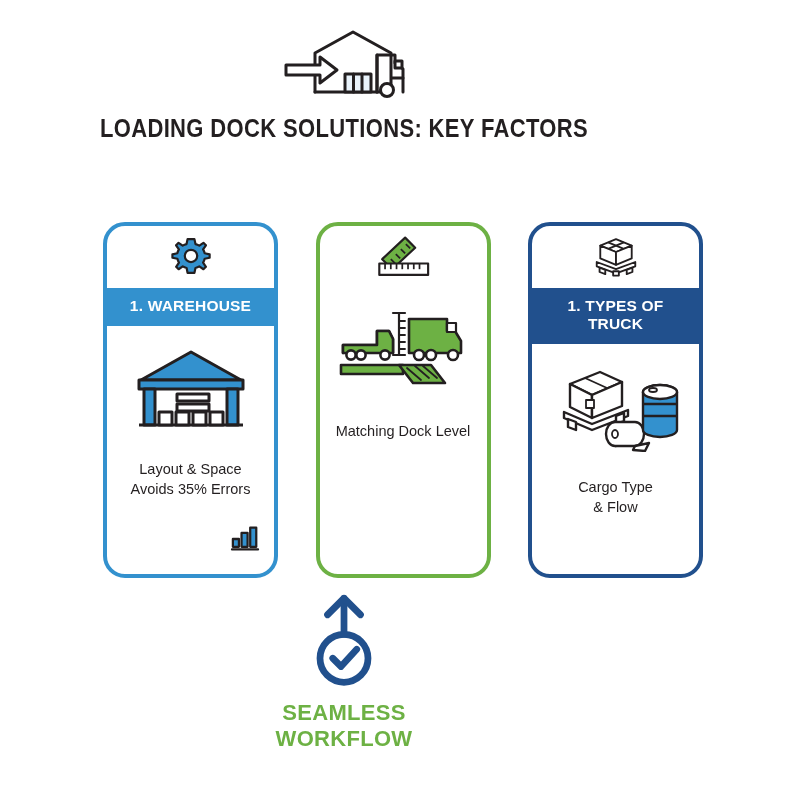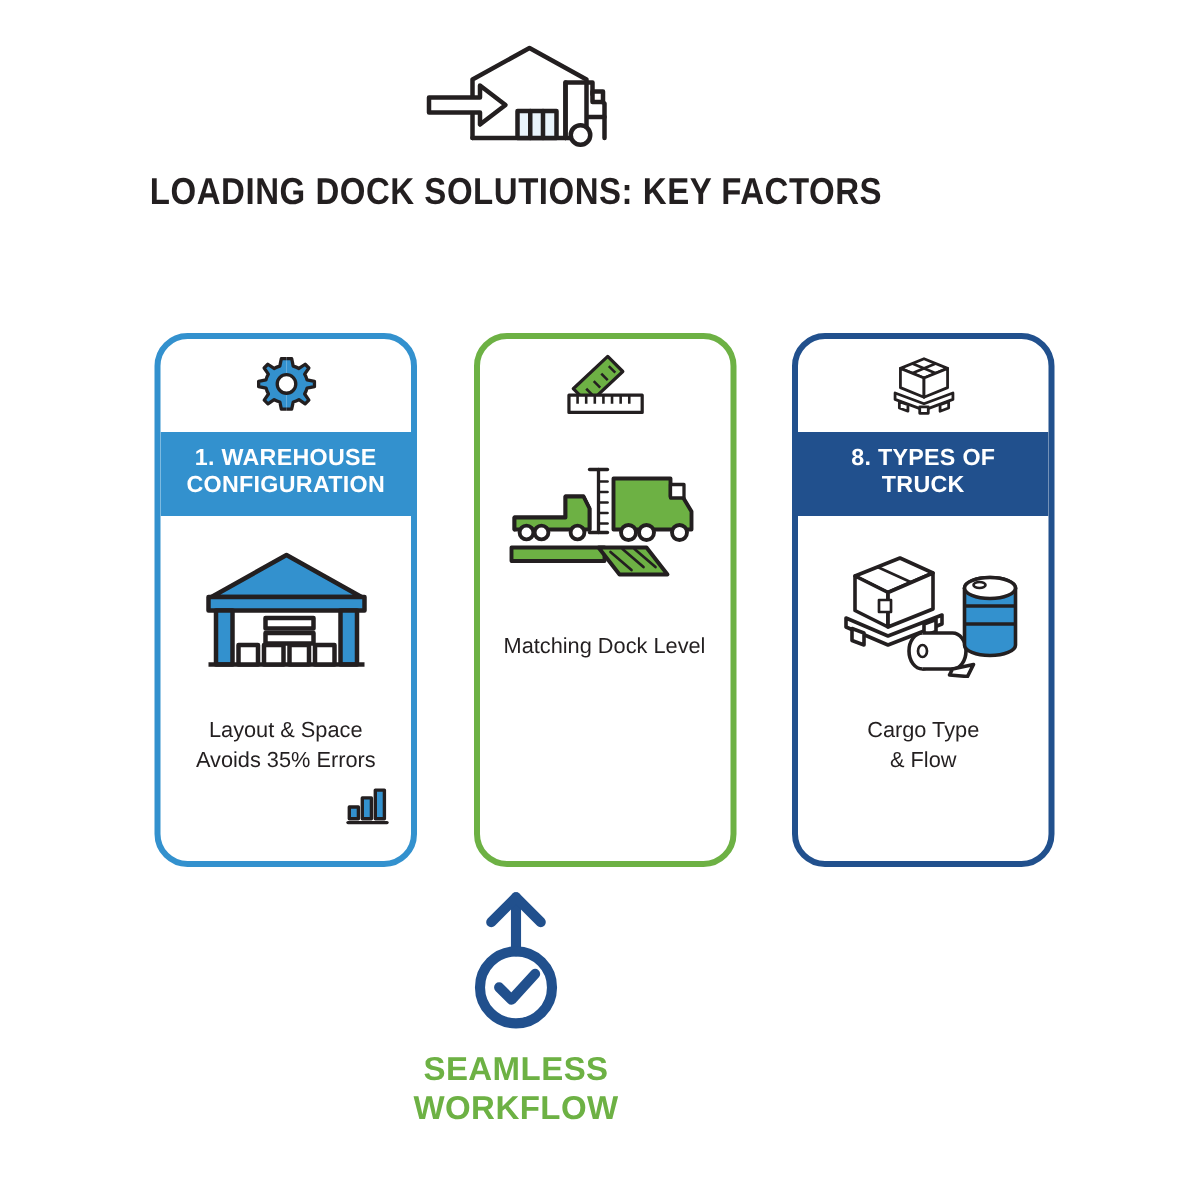--- a/index.html
+++ b/index.html
@@ -188,21 +188,20 @@
       <div class="card-topicon">
         <svg width="44" height="44" viewBox="0 0 64 64">
           <path d="M32 6 l5 0 1.5 7.2 a20 20 0 0 1 5.6 2.3 l6-4.1 3.6 3.6 -4.1 6 a20 20 0 0 1 2.3 5.6 l7.2 1.5 0 5 -7.2 1.5 a20 20 0 0 1 -2.3 5.6 l4.1 6 -3.6 3.6 -6-4.1 a20 20 0 0 1 -5.6 2.3 L37 55 l-5 0" fill="#3391ce" stroke="#231f20" stroke-width="3.2" stroke-linejoin="round"></path>
           <path d="M32 6 l-5 0 -1.5 7.2 a20 20 0 0 0 -5.6 2.3 l-6-4.1 -3.6 3.6 4.1 6 a20 20 0 0 0 -2.3 5.6 L5 28.1 l0 5 7.2 1.5 a20 20 0 0 0 2.3 5.6 l-4.1 6 3.6 3.6 6-4.1 a20 20 0 0 0 5.6 2.3 L27 55 l5 0" fill="#3391ce" stroke="#231f20" stroke-width="3.2" stroke-linejoin="round"></path>
           <circle cx="32" cy="30.5" r="9" fill="#ffffff" stroke="#231f20" stroke-width="3.2"></circle>
         </svg>
       </div>
 
       <div class="card-header">
         <div>1. WAREHOUSE</div>
-        <div>CONFIGURATION</div>
       </div>
 
       <div class="card-body">
 
         <div class="card-illustration">
           <svg width="116" height="86" viewBox="0 0 116 86">
             <g stroke="#231f20" stroke-width="3" stroke-linejoin="round">
               <polygon points="58,6 108,34 8,34" fill="#3391ce"></polygon>
               <rect x="6" y="34" width="104" height="9" fill="#3391ce"></rect>
               <rect x="11" y="43" width="11" height="36" fill="#3391ce"></rect>
@@ -326,21 +325,21 @@
 
             <polygon points="8,36 35,46 62,36 62,42 35,52 8,42"></polygon>
             <polygon points="12,44 20,47 20,53 12,50"></polygon>
             <polygon points="50,47 58,44 58,50 50,53"></polygon>
             <polygon points="31,49 39,49 39,55 31,55"></polygon>
           </g>
         </svg>
       </div>
 
       <div class="card-header">
-        <div>8. TYPES OF</div>
+        <div>1. TYPES OF</div>
         <div>TRUCK</div>
       </div>
 
       <div class="card-body">
 
         <div class="card-illustration">
           <svg width="128" height="90" viewBox="0 0 128 90">
             <g stroke="#231f20" stroke-width="2.4" stroke-linejoin="round">
 
               <polygon points="18,22 48,10 70,20 40,33" fill="#ffffff"></polygon>

